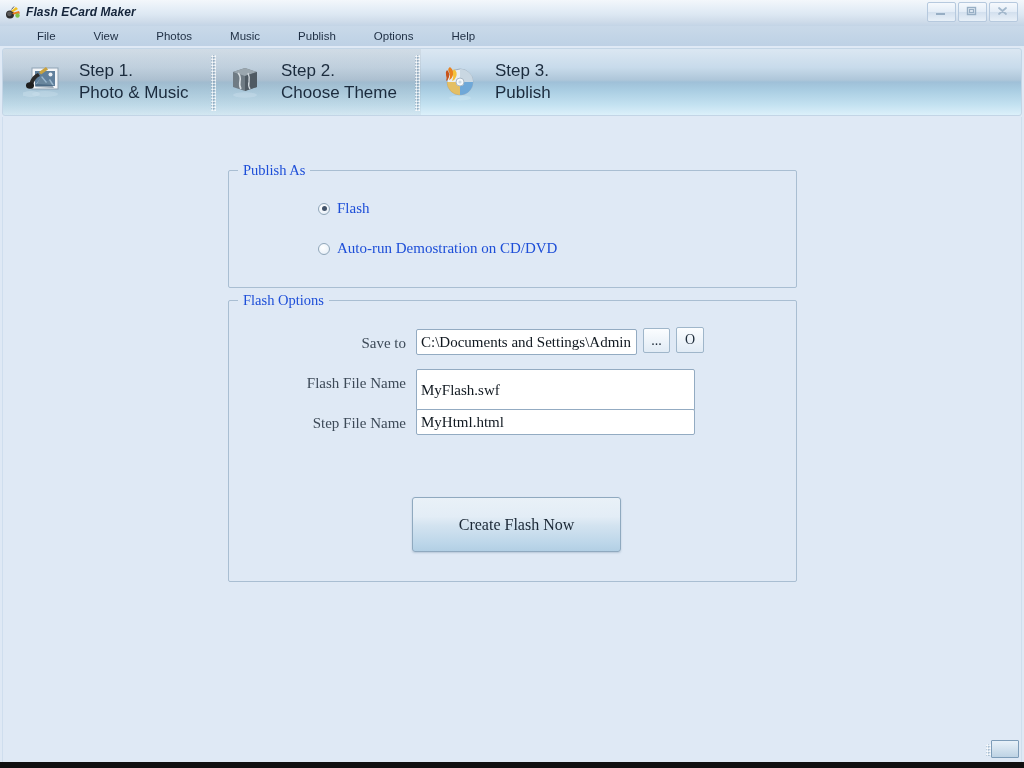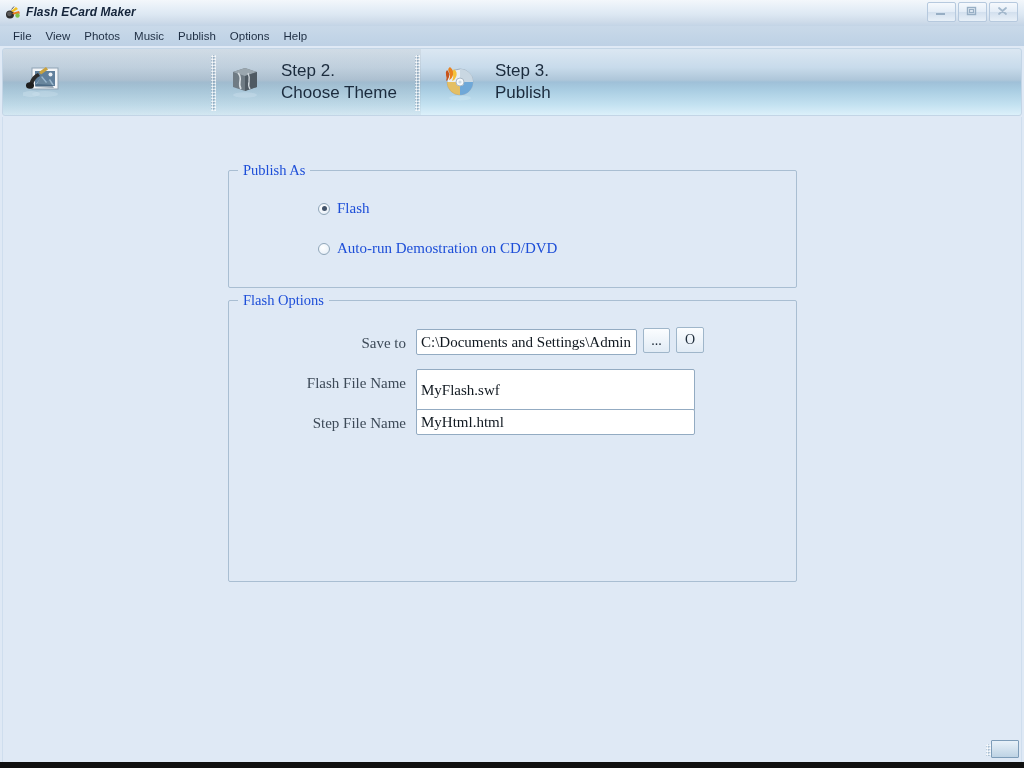--- a/index.html
+++ b/index.html
@@ -66,20 +66,21 @@
     align-items: center;
     padding-left: 6px;
     box-sizing: border-box;
   }
   .menuitem {
     font-size: 11.5px;
     color: #1d2d42;
     padding: 2px 7px;
     white-space: nowrap;
     line-height: 14px;
+    margin-left: 24px;
   }
 
   
   .stepbar {
     position: absolute;
     left: 2px; top: 48px;
     width: 1020px; height: 68px;
     border: 1px solid #c3d5e6;
     border-radius: 3px;
     box-sizing: border-box;
@@ -329,20 +330,24 @@
           <path d="M13 24 L19 16 L24 22 L27 19 L31 25 Z" fill="#9ab7cd"></path>
           <circle cx="27.5" cy="14.5" r="2" fill="#e8eef4"></circle>
           <path d="M12 27 L18 17 L23 23 L26 20 L31 28 Z" fill="#37556e" opacity="0.5"></path>
           <path d="M6 24 q3 -9 9 -11 l2 3 q-5 2 -7 9 z" fill="#2b2b2b"></path>
           <ellipse cx="7" cy="25.5" rx="4" ry="3.2" fill="#1e1e1e"></ellipse>
           <path d="M16 12 l7 -5 2 2.5 -7 5 z" fill="#c9a23e"></path>
           <ellipse cx="8" cy="34" rx="9" ry="3" fill="#cfe2ee" opacity="0.45"></ellipse>
           <ellipse cx="22" cy="34" rx="13" ry="3" fill="#cfe2ee" opacity="0.35"></ellipse>
         </svg>
       </div>
+      <div class="step-label">
+        <span class="l1">Step 1.</span>
+        <span class="l2">Photo &amp; Music</span>
+      </div>
     </div>
 
     <div class="step-sep" style="left:208px;"></div>
 
     <div class="step" style="left:222px;">
       <div class="step-icon">
         <svg width="44" height="44" viewBox="0 0 44 44">
           <path d="M8 12 L20 8 L32 12 L32 27 L20 31 L8 27 Z" fill="#6f7b84"></path>
           <path d="M8 12 L20 8 L32 12 L20 16 Z" fill="#9aa6ae"></path>
           <path d="M20 16 L32 12 L32 27 L20 31 Z" fill="#4f5a63"></path>
@@ -405,19 +410,20 @@
       <div class="minibtn" style="left:414px; top:27px; width:27px; height:25px;">...</div>
       <div class="minibtn" style="left:447px; top:26px; width:28px; height:26px;">O</div>
 
       <div class="field-label" style="left:35px; top:74px; width:142px;">Flash File Name</div>
       <div class="textbox" style="left:187px; top:68px; width:279px; height:42px;">MyFlash.swf</div>
 
       <div class="field-label" style="left:35px; top:114px; width:142px;">Step File Name</div>
       <div class="textbox" style="left:187px; top:108px; width:279px; height:26px;">MyHtml.html</div>
     </div>
 
+    <div class="bigbtn" style="left:409px; top:380px; width:209px; height:55px;">Create Flash Now</div>
 
     <div class="corner-dots"></div>
     <div class="corner-widget"></div>
   </div>
 
   <div class="bottombar"></div>
 </div>
 
 </body></html>

